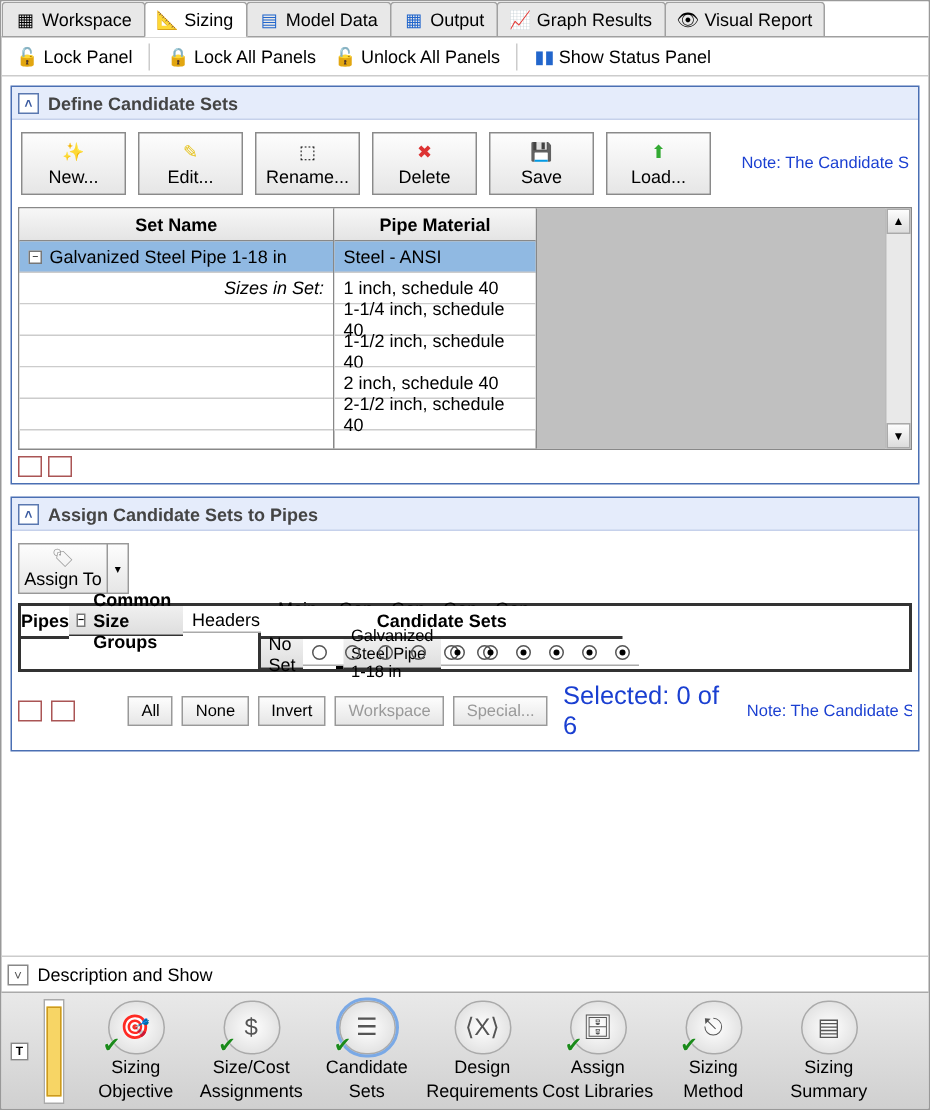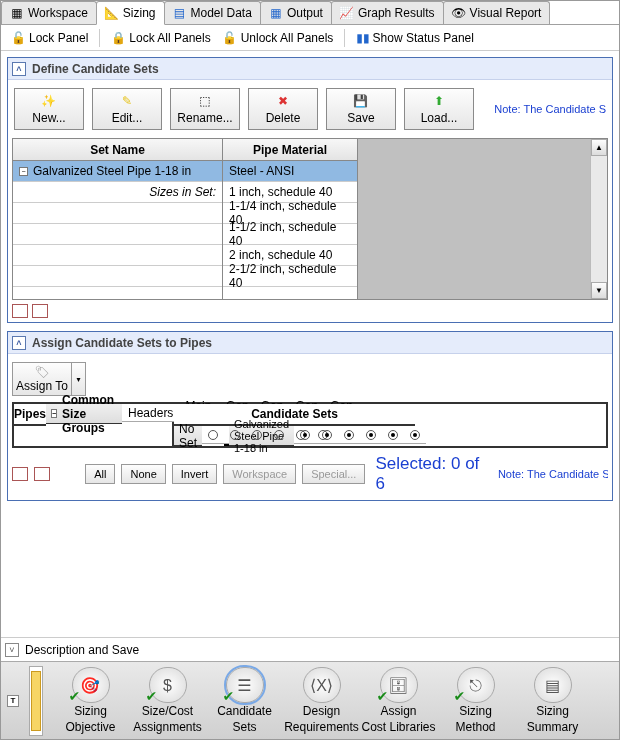--- a/index.html
+++ b/index.html
@@ -300,21 +300,21 @@
           <button disabled="">Special...</button>
           <span class="selcount">Selected: 0 of 6</span>
           <span class="note" style="margin-left:auto">Note: The Candidate S</span>
         </div>
       </div>
     </div>
   </div>
 
   <div class="deschelp">
     <div class="collapse-btn" style="border-color:#888;color:#555">˅</div>
-    <span>Description and Save</span>
+    <span>Description and Show</span>
   </div>
 
   <div class="bottom-nav">
     <div class="tiny-square">T</div>
     <div class="side-tab">
         <div class="side-ruler"></div>
       </div>
     <div id="navitems" style="display:flex; gap:2px;">
         <div class="navitem">
           <div class="navic">

